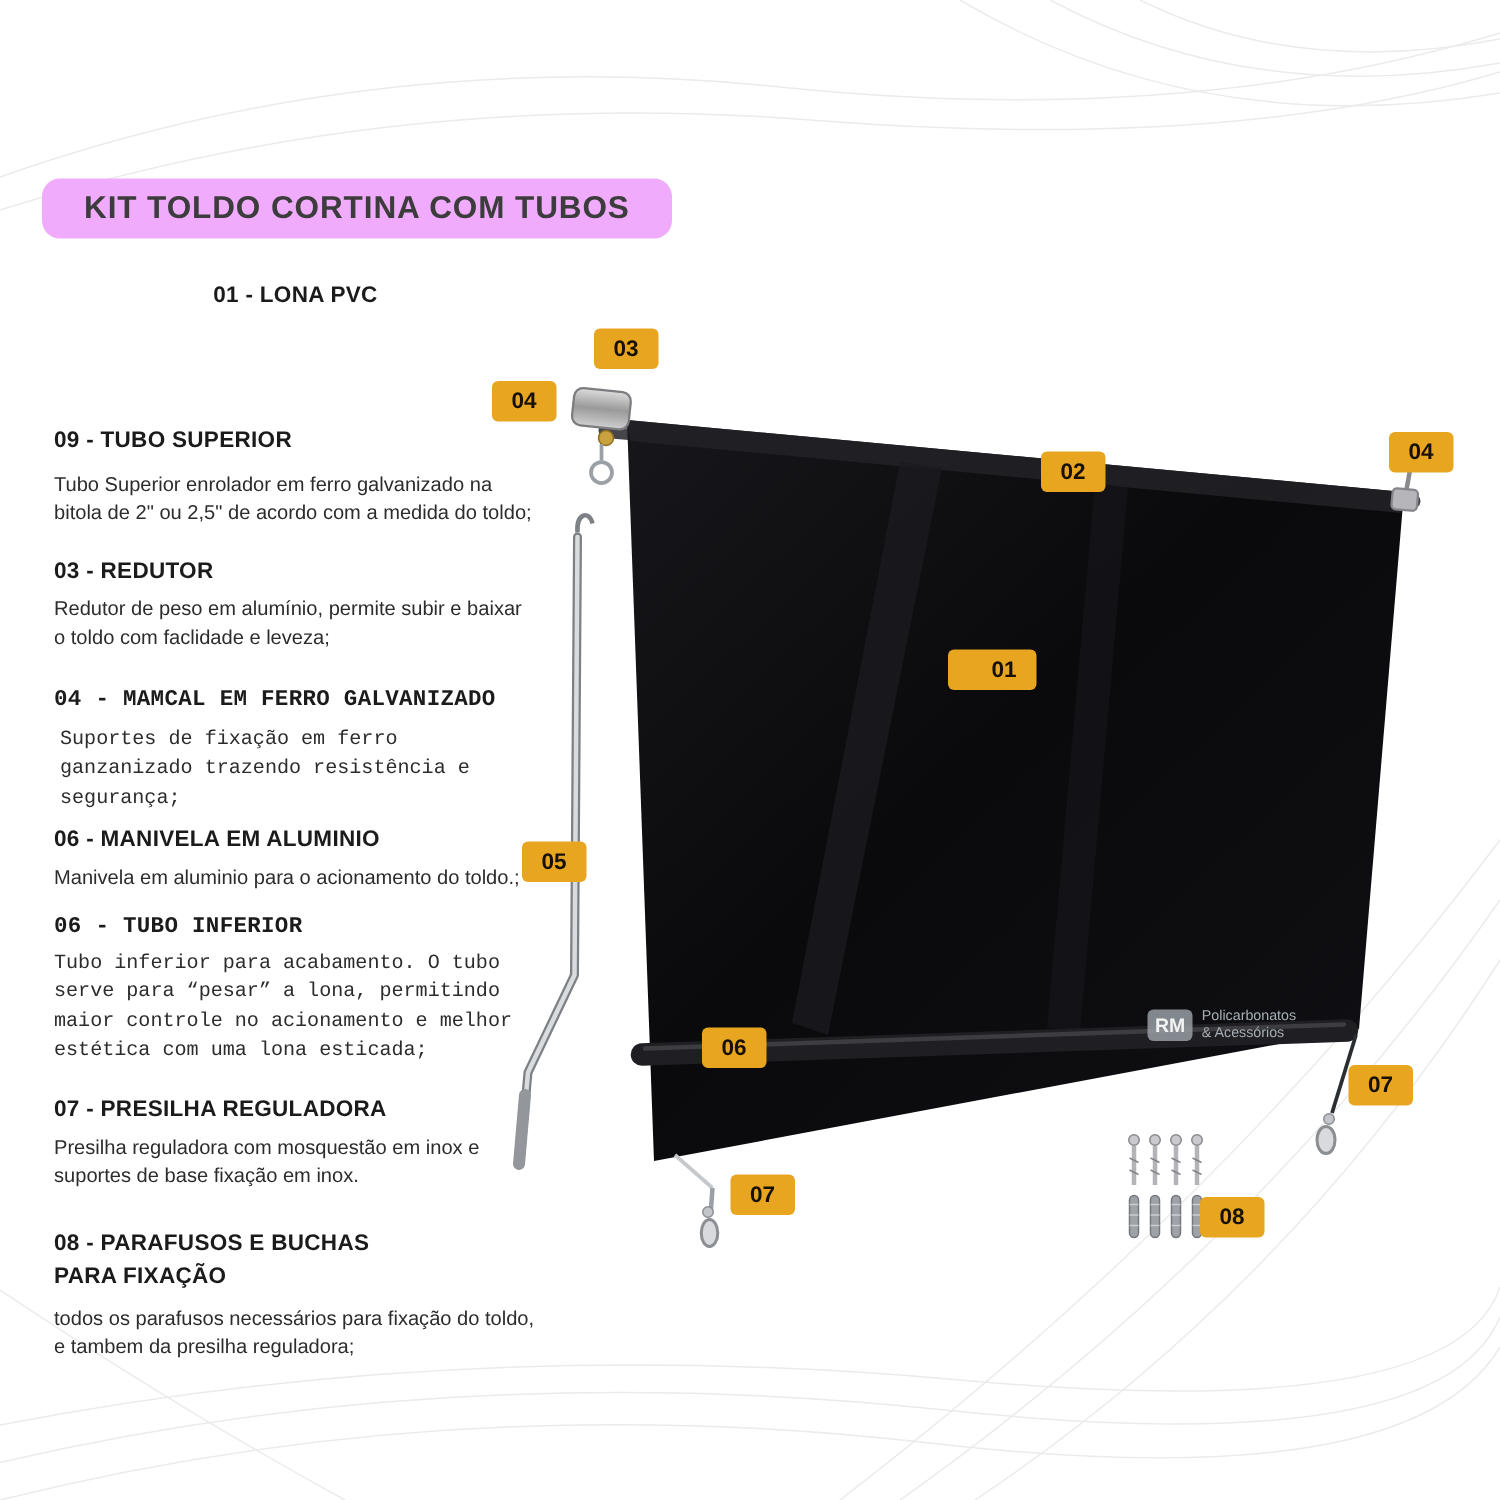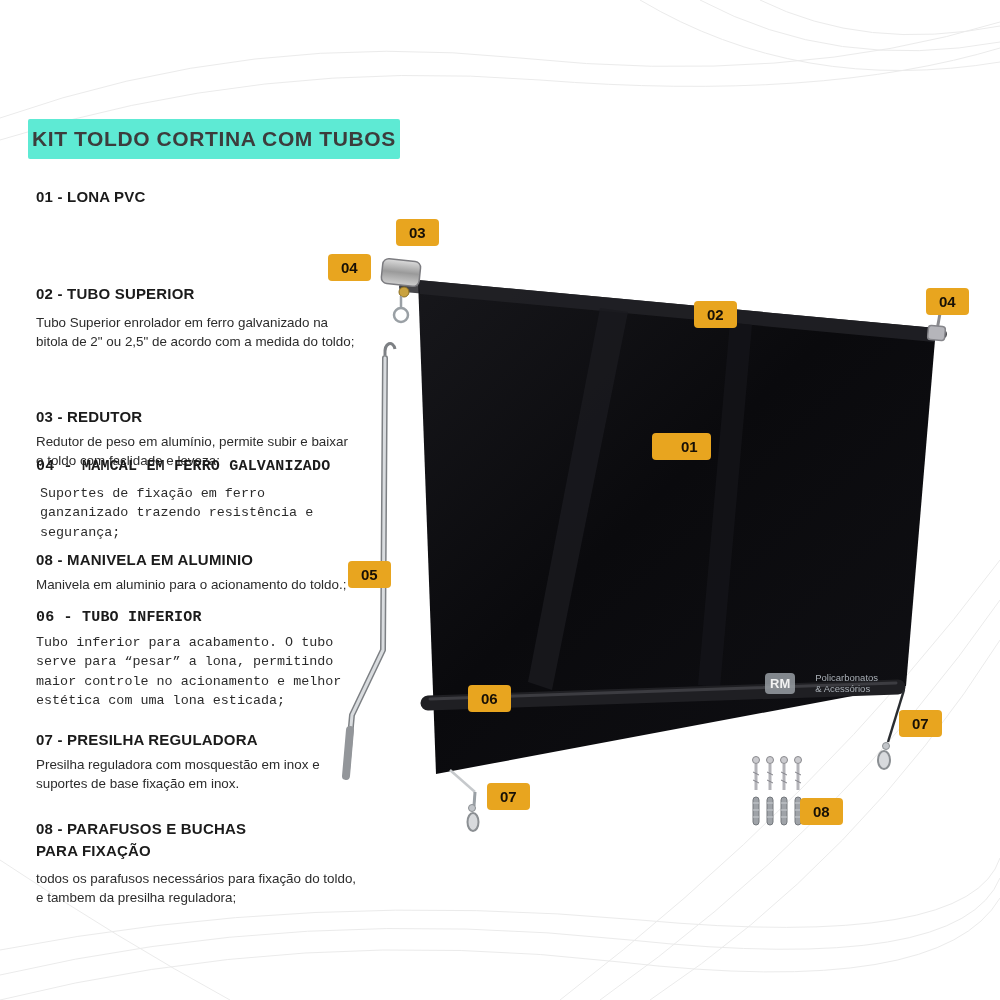--- a/index.html
+++ b/index.html
@@ -5,57 +5,57 @@
   html,body{margin:0;padding:0;background:#ffffff;}
   body{font-family:"Liberation Sans",sans-serif;}
   #page{position:relative;width:1000px;height:1000px;background:#ffffff;overflow:hidden;}
 
   
   .bg-curves{position:absolute;left:0;top:0;width:1000px;height:1000px;z-index:0;}
 
   
   .title-badge{
     position:absolute;left:28px;top:119px;z-index:3;
-    background:#5eead4;color:#3c3c3c;
+    background:#f0abfc;color:#3c3c3c;
     font-size:21px;font-weight:600;letter-spacing:.6px;
-    padding:8px 4px;border-radius:2px;
+    padding:8px 28px;border-radius:12px;
   }
 
   
   .section{position:absolute;left:36px;width:322px;z-index:3;}
   .section h3{margin:0;font-size:15px;font-weight:700;color:#1b1b1b;letter-spacing:.2px;}
   .section p{margin:7px 0 0;font-size:13.4px;line-height:1.45;color:#2c2c2c;}
-  .s0{top:188px;} .s1{top:285px;} .s1 p{margin-top:11px;}
-  .s2{top:372px;margin-top:36px;} .s3{top:458px;font-family:Liberation Mono, monospace;} .s3 p{margin-top:9px;padding-left:4px;}
+  .s0{top:188px;text-align:center;} .s1{top:285px;} .s1 p{margin-top:11px;}
+  .s2{top:372px;} .s3{top:458px;font-family:Liberation Mono, monospace;} .s3 p{margin-top:9px;padding-left:4px;}
   .s4{top:551px;} .s5{top:609px;font-family:Liberation Mono, monospace;} .s6{top:731px;} .s7{top:818px;}
   .s7 h3{max-width:245px;line-height:1.45;}
 
   
   .illus-wrap{position:absolute;left:300px;top:230px;width:700px;height:650px;z-index:1;}
 
   
   .callout{
     position:absolute;z-index:5;
     background:#e8a51f;color:#171006;
     font-weight:700;font-size:15px;line-height:1;
     padding:6px 13px;border-radius:4px;
   }
   .co-03{left:396px;top:219px;}
   .co-04l{left:328px;top:254px;}
   .co-02{left:694px;top:301px;}
   .co-04r{left:926px;top:288px;}
-  .co-01{left:652px;top:433px;padding-left:29px;}
+  .co-01{left:632px;top:433px;padding-left:29px;}
   .co-05{left:348px;top:561px;}
   .co-06{left:448px;top:685px;margin-left:20px;}
   .co-07l{left:487px;top:783px;}
   .co-07r{left:899px;top:710px;}
   .co-08{left:800px;top:782px;margin-top:16px;}
 
   
-  .watermark{position:absolute;left:765px;top:672px;z-index:4;display:flex;align-items:center;gap:20px;}
+  .watermark{position:absolute;left:765px;top:672px;z-index:4;display:flex;align-items:center;gap:6px;}
   .wm-logo{background:rgba(152,157,163,.85);color:#f2f2f2;font-weight:700;font-size:13px;padding:3px 5px;border-radius:4px;}
   .wm-text{color:#a9afb6;font-size:9.5px;line-height:1.2;}
 </style>
 </head>
 <body>
 
 <div id="page">
 
   <svg class="bg-curves" viewBox="0 0 1000 1000">
     <g fill="none" stroke="#ebebeb" stroke-width="1">
@@ -73,33 +73,33 @@
       <path d="M0,860 Q120,940 230,1000"></path>
     </g>
   </svg>
 
   <div class="title-badge">KIT TOLDO CORTINA COM TUBOS</div>
 
   <div class="section s0">
     <h3>01 - LONA PVC</h3>
   </div>
   <div class="section s1">
-    <h3>02 - TUBO SUPERIOR</h3>
+    <h3>09 - TUBO SUPERIOR</h3>
     <p>Tubo Superior enrolador em ferro galvanizado na bitola de 2" ou 2,5" de acordo com a medida do toldo;</p>
   </div>
   <div class="section s2">
     <h3>03 - REDUTOR</h3>
     <p>Redutor de peso em alumínio, permite subir e baixar o toldo com faclidade e leveza;</p>
   </div>
   <div class="section s3">
     <h3>04 - MAMCAL  EM FERRO GALVANIZADO</h3>
     <p>Suportes de fixação em ferro ganzanizado trazendo resistência e segurança;</p>
   </div>
   <div class="section s4">
-    <h3>08 - MANIVELA EM ALUMINIO</h3>
+    <h3>06 - MANIVELA EM ALUMINIO</h3>
     <p>Manivela em aluminio para o acionamento do toldo.;</p>
   </div>
   <div class="section s5">
     <h3>06 - TUBO INFERIOR</h3>
     <p>Tubo inferior para acabamento. O tubo serve para “pesar” a lona, permitindo maior controle no acionamento e melhor estética com uma lona esticada;</p>
   </div>
   <div class="section s6">
     <h3>07 - PRESILHA REGULADORA</h3>
     <p>Presilha reguladora com mosquestão em inox e suportes de base fixação em inox.</p>
   </div>

